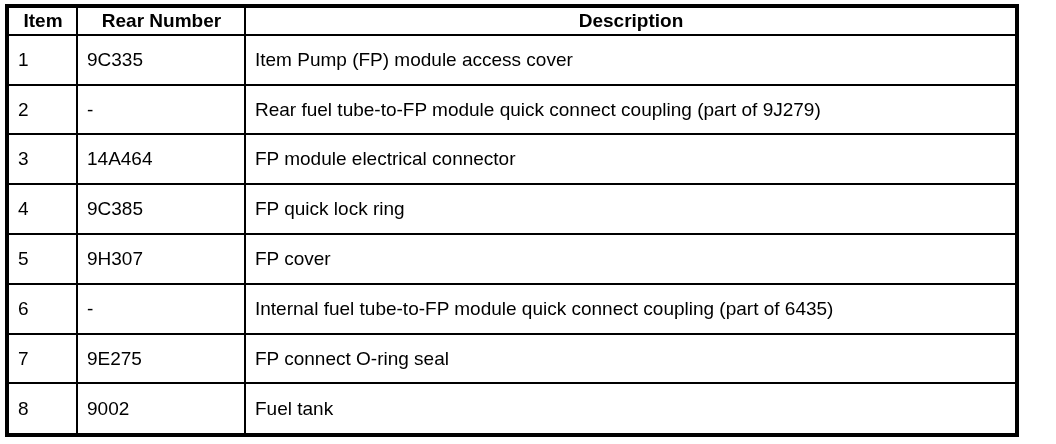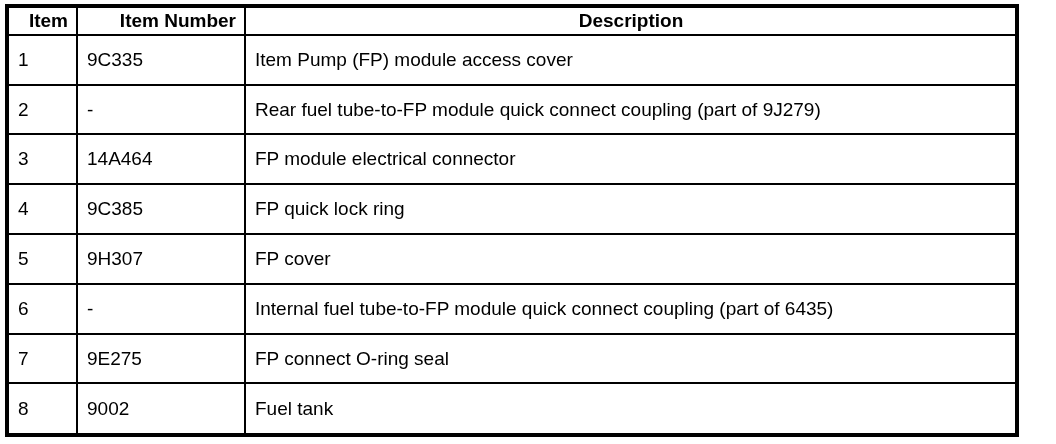--- a/index.html
+++ b/index.html
@@ -36,21 +36,21 @@
     border: 2px solid var(--border-color);
     font-size: 19px;
     line-height: 1.15;
     padding: 2px 8px 2px 9px;
     vertical-align: middle;
     overflow: hidden;
     white-space: nowrap;
   }
   table.parts-table th {
     font-weight: bold;
-    text-align: right;
+    text-align: center;
   }
   table.parts-table th.col-description {
     text-align: center;
     margin-left: 35px;
   }
   col.col-item { width: 70px; }
   col.col-part { width: 168px; }
   col.col-desc { width: auto; }
 </style>
 </head>
@@ -58,21 +58,21 @@
 
 <table class="parts-table">
   <colgroup>
     <col class="col-item">
     <col class="col-part">
     <col class="col-desc">
   </colgroup>
   <thead>
     <tr>
       <th class="col-item">Item</th>
-      <th class="col-part">Item Number</th>
+      <th class="col-part">Rear Number</th>
       <th class="col-description">Description</th>
     </tr>
   </thead>
   <tbody>
     <tr>
       <td>1</td>
       <td>9C335</td>
       <td>Item Pump (FP) module access cover</td>
     </tr>
     <tr>

